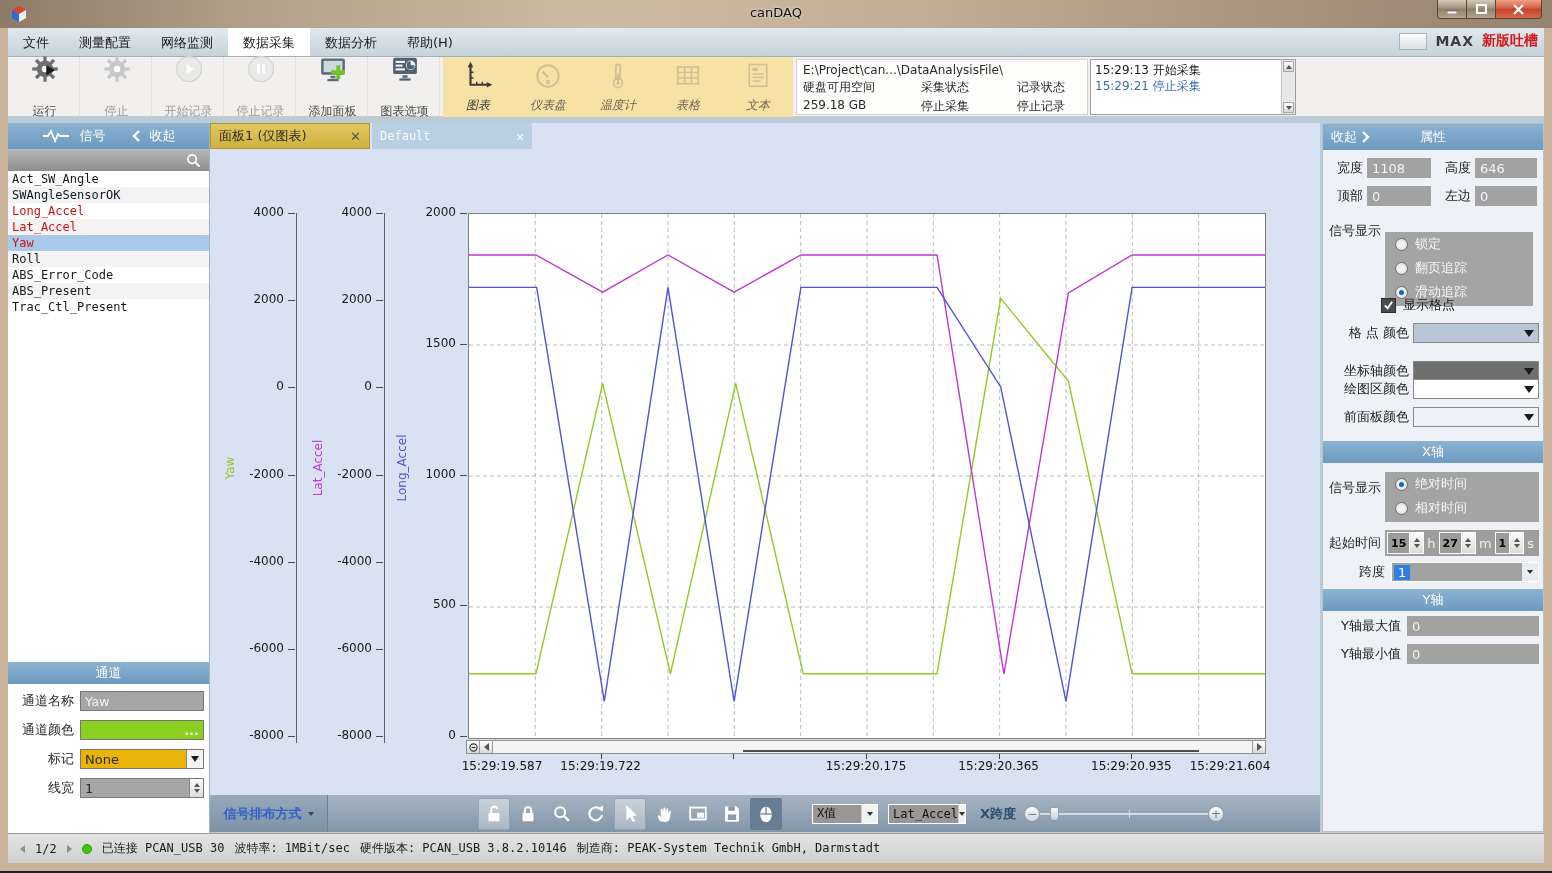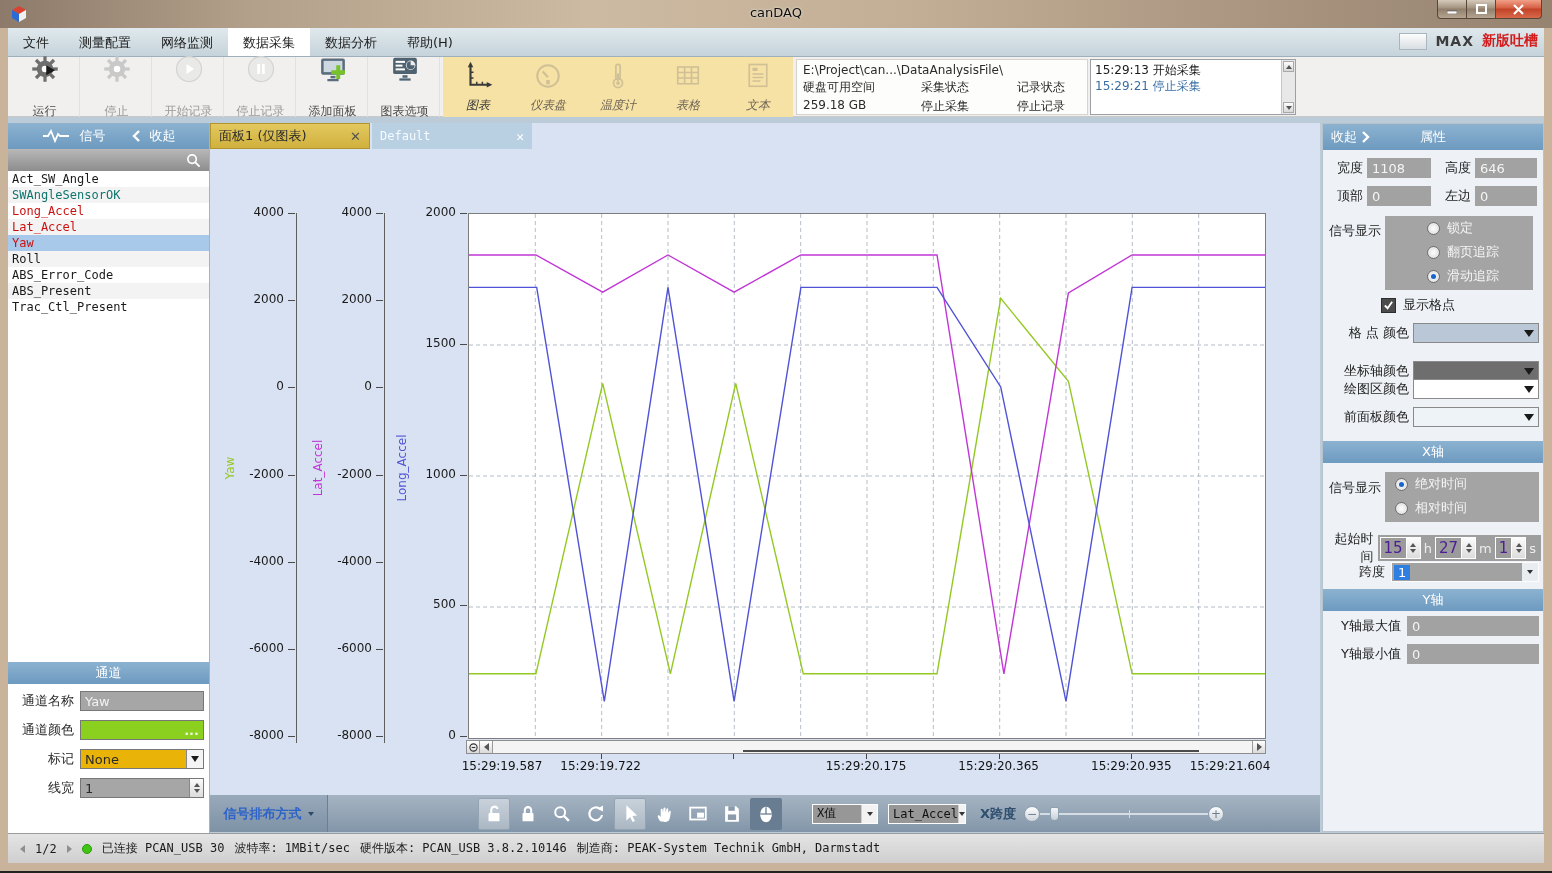--- a/index.html
+++ b/index.html
@@ -129,21 +129,21 @@
   .gray-panel { position:absolute; background:#a4a4a4; }
   .radio-row { display:flex; align-items:center; gap:7px; height:24px; padding-left:10px; color:#f4f4f4; font-size:13px; }
   .radio { width:13px; height:13px; border-radius:50%; background:radial-gradient(#ffffff,#d6d6d6); border:1px solid #6f6f6f; position:relative; }
   .radio.sel::after { content:""; position:absolute; left:3px; top:3px; width:5px; height:5px; border-radius:50%; background:#1464d2; }
   .checkbox { width:15px; height:15px; background:#4c4c4c; border:1px solid #2d2d2d; display:flex; align-items:center; justify-content:center; }
   .section-bar { position:absolute; left:0; width:100%; height:22px; background:linear-gradient(#8cb2d0,#6d9ac0); color:#fff;
     font-size:13px; display:flex; align-items:center; justify-content:center; }
   .color-dd { height:20px; border:1px solid #8a8a8a; display:flex; align-items:center; justify-content:flex-end; padding-right:4px; }
   .dd-tri { width:0; height:0; border-left:5px solid transparent; border-right:5px solid transparent; border-top:7px solid #1a1a1a; }
   .spinbox { display:flex; align-items:center; border:1px solid #fdfdfd; background:#9b9b9b; height:22px; }
-  .spin-val { padding:0 3px; font-size:15px; color:#4c1d95; }
+  .spin-val { padding:0 3px; font-size:11px; color:#000000;font-weight:bold; }
   .spin-btns { width:14px; height:100%; background:linear-gradient(#fbfbfb,#dcdcdc); border-left:1px solid #fff;
     display:flex; flex-direction:column; align-items:center; justify-content:center; gap:2px; }
   .unit { color:#ededed; font-size:13px; margin:0 3px; }
 
   
   .statusbar { position:absolute; left:8px; top:833px; width:1536px; height:30px; background:linear-gradient(#e4e4e4,#cfcfcf);
     border-top:1px solid #9b9b9b; display:flex; align-items:center; gap:10px; padding-left:12px;
     font-family:"DejaVu Sans Mono",monospace; font-size:12px; color:#1a1a1a; }
   .green-dot { width:10px; height:10px; border-radius:50%; background:#3fc513; border:1px solid #2f9a0c; }
 </style>
@@ -355,21 +355,21 @@
       <span>收起</span>
     </div>
     <div class="search-bar">
       <svg width="15" height="15" viewBox="0 0 16 16">
         <circle cx="6.5" cy="6.5" r="4.5" fill="none" stroke="#fff" stroke-width="1.8"></circle>
         <line x1="10" y1="10" x2="14.5" y2="14.5" stroke="#fff" stroke-width="2"></line>
       </svg>
     </div>
     <div class="sig-list" id="sig-list">
         <div class="sig-row" style="color: rgb(26, 26, 26);">Act_SW_Angle</div>
-        <div class="sig-row alt" style="color: #0f766e;">SWAngleSensorOK</div>
+        <div class="sig-row alt" style="color: #0f172a;">SWAngleSensorOK</div>
         <div class="sig-row" style="color: rgb(204, 17, 17);">Long_Accel</div>
         <div class="sig-row alt" style="color: rgb(204, 17, 17);">Lat_Accel</div>
         <div class="sig-row selected" style="color: rgb(204, 17, 17);">Yaw</div>
         <div class="sig-row alt" style="color: rgb(26, 26, 26);">Roll</div>
         <div class="sig-row" style="color: rgb(26, 26, 26);">ABS_Error_Code</div>
         <div class="sig-row alt" style="color: rgb(26, 26, 26);">ABS_Present</div>
         <div class="sig-row" style="color: rgb(26, 26, 26);">Trac_Ctl_Present</div>
       </div>
 
     <div class="channel-panel">
@@ -635,21 +635,21 @@
         </div>
       <span class="rp-label" style="width:34px; margin-left:6px;">左边</span>
       <div class="rp-field" style="width:62px; margin-left:4px;">
           <span>0</span>
         </div>
     </div>
 
     <div class="rp-row" style="left:6px; top:98px;">
       <span>信号显示</span>
     </div>
-    <div class="gray-panel" style="left:62px; top:92px; width:148px; height:74px;padding-left:32px;" id="display-mode-group">
+    <div class="gray-panel" style="left:62px; top:108px; width:148px; height:74px;" id="display-mode-group">
         <div class="radio-row">
           <div class="radio"></div>
           <span>锁定</span>
         </div>
         <div class="radio-row">
           <div class="radio"></div>
           <span>翻页追踪</span>
         </div>
         <div class="radio-row">
           <div class="radio sel"></div>

